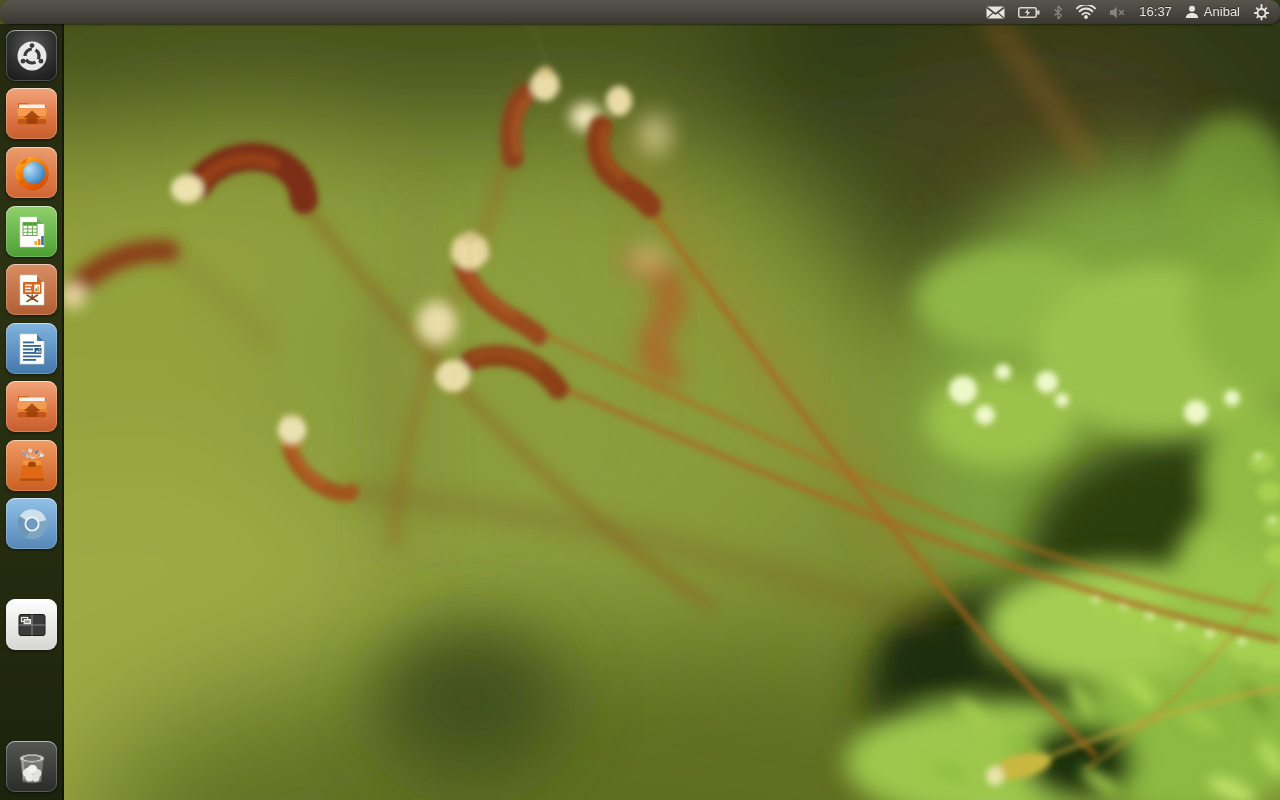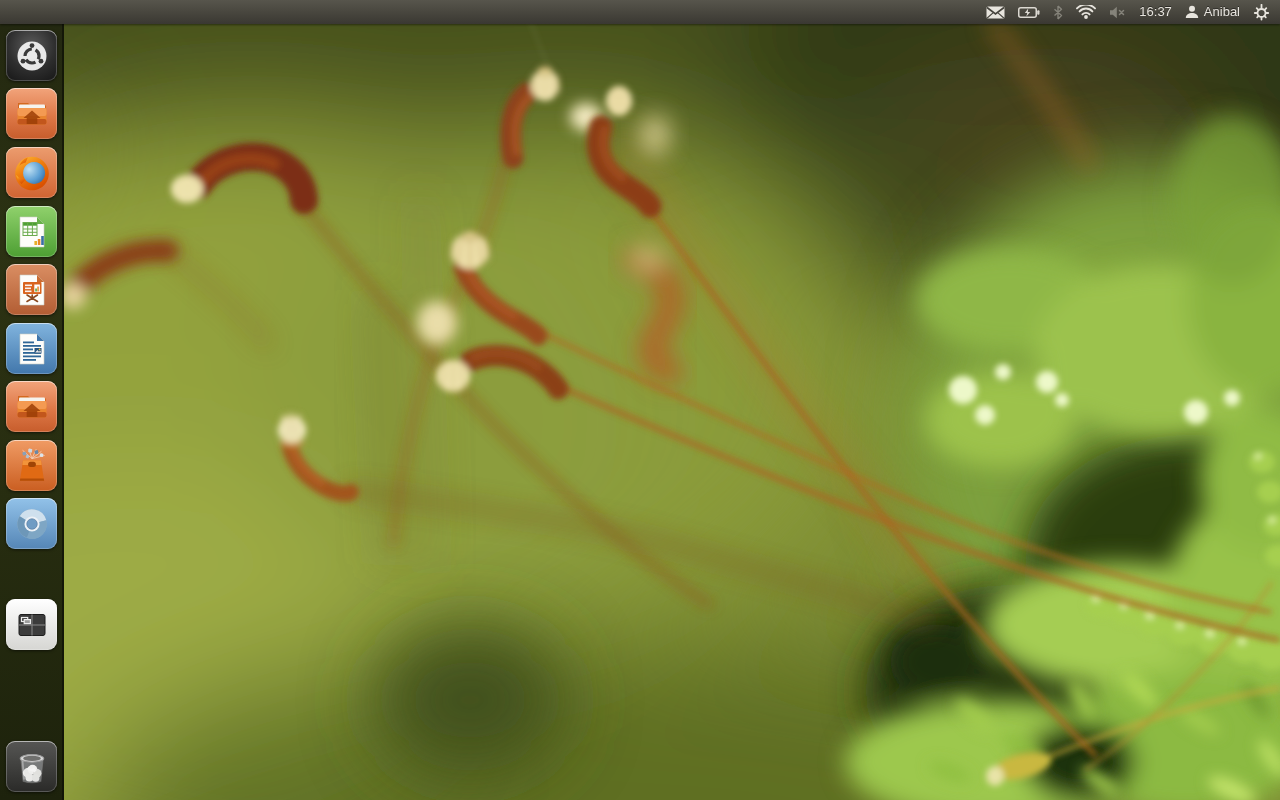--- a/index.html
+++ b/index.html
@@ -5,21 +5,21 @@
   html,body{margin:0;padding:0;background:#000;}
   .screen{position:relative;width:1280px;height:800px;overflow:hidden;
           font-family:"Liberation Sans",sans-serif;-webkit-font-smoothing:antialiased;}
   
   .wallpaper{position:absolute;inset:0;z-index:0;}
   
   .panel{position:absolute;top:0;left:0;right:0;height:24px;z-index:40;
          background:linear-gradient(180deg,#57554c 0%,#4a4840 45%,#3a3832 100%);
          box-shadow:0 1px 2px rgba(0,0,0,.45);
          display:flex;align-items:center;justify-content:flex-end;
-         gap:13px;padding-right:10px;box-sizing:border-box;}
+         gap:13px;padding-right:10px;box-sizing:border-box;border-radius:10px;}
   .ind{display:flex;align-items:center;gap:5px;height:24px;}
   .panel .txt{color:#e7e4de;font-size:13px;line-height:24px;text-shadow:0 -1px 0 rgba(0,0,0,.45);}
   
   .launcher{position:absolute;top:24px;left:0;bottom:0;width:64px;z-index:30;
             background:linear-gradient(180deg,#232810 0%,#2c3213 28%,#272d10 62%,#1d220c 100%);
             border-right:2px solid rgba(10,12,3,.6);box-sizing:border-box;}
   .tile{position:absolute;left:6px;width:51px;height:51px;border-radius:9px;
         box-shadow:inset 0 1px 0 rgba(255,255,255,.45), inset 0 0 0 1px rgba(255,255,255,.22),
                    0 1px 3px rgba(0,0,0,.55);
         display:flex;align-items:center;justify-content:center;cursor:pointer;}

